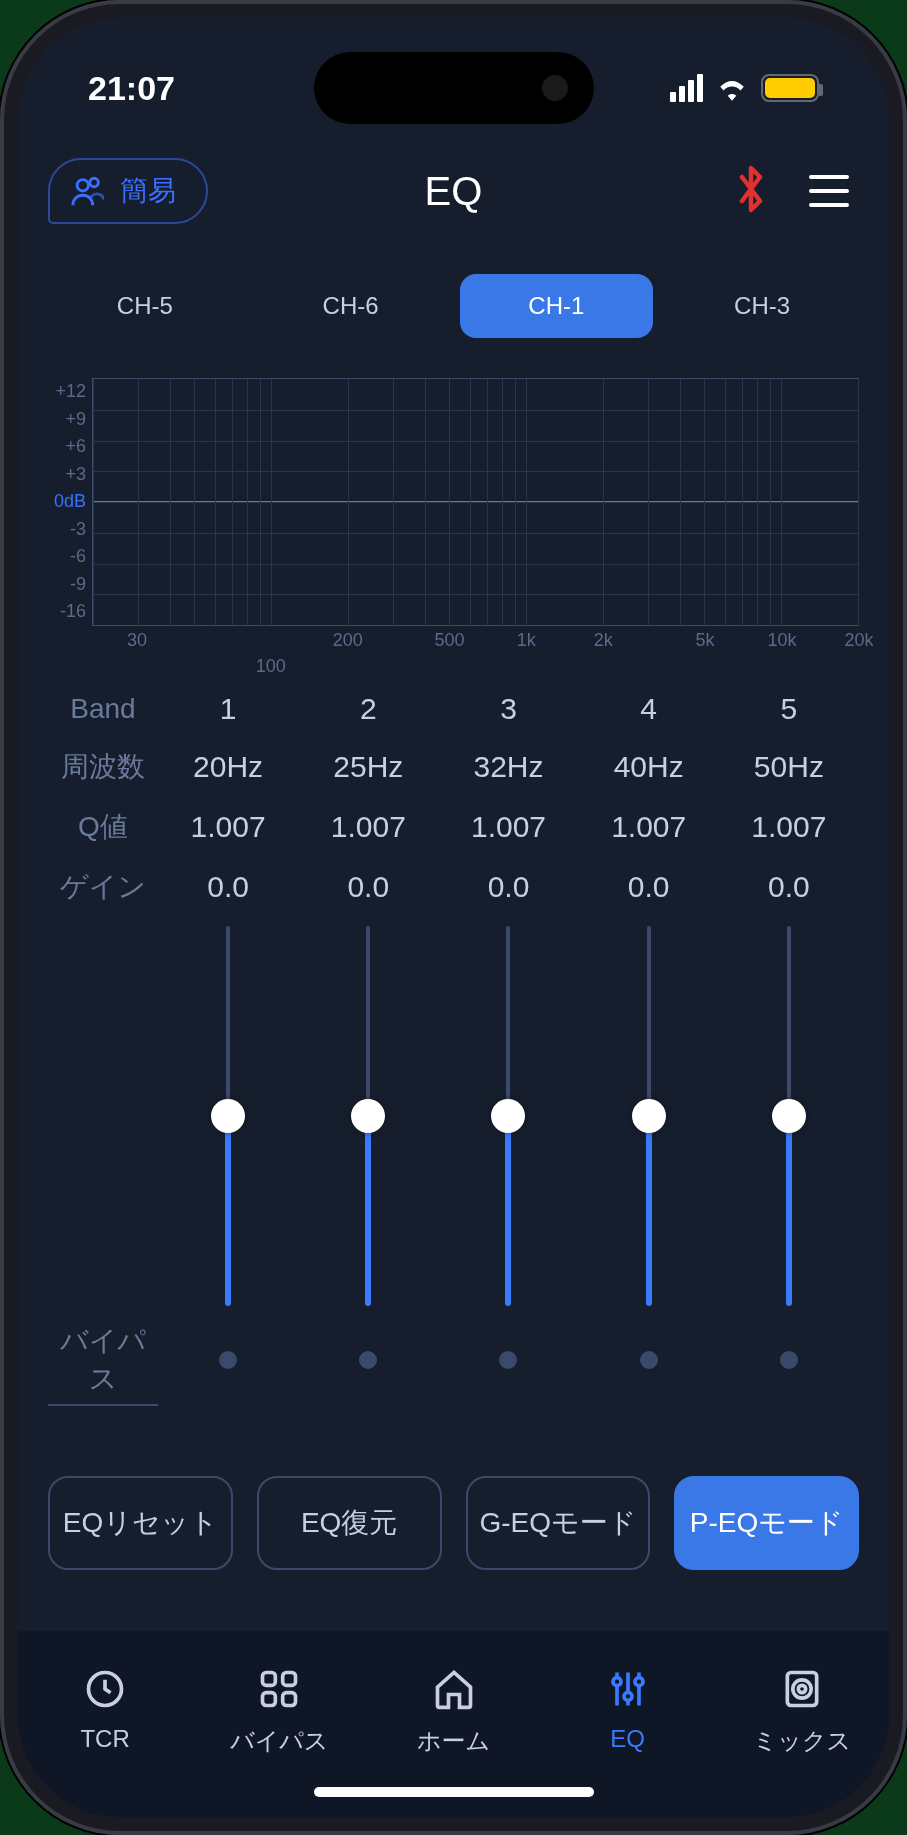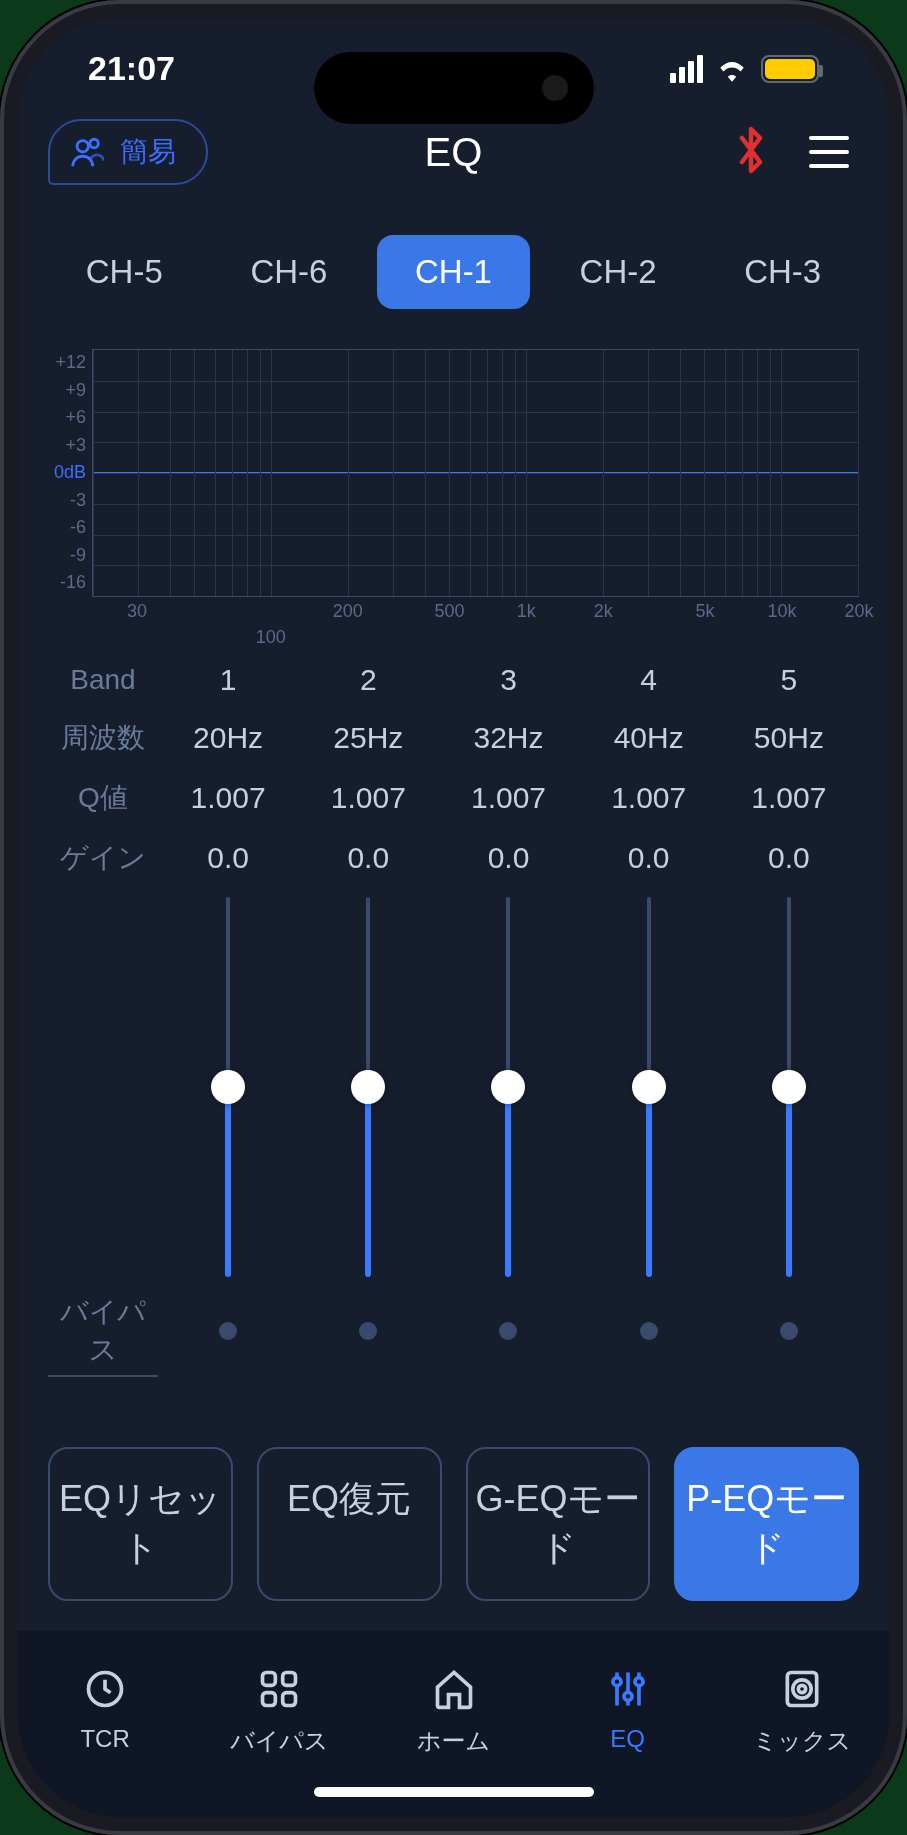--- a/index.html
+++ b/index.html
@@ -135,21 +135,21 @@
     gap:12px;
     padding: 20px 30px;
     align-items:center;
     justify-content:space-between;
   }
   .ch-tab{
     flex:1;
     text-align:center;
     padding:18px 0;
     color:#c8d0e0;
-    font-size:33px;
+    font-size:24px;
     border-radius:16px;
   }
   .ch-tab.active{ background:#3b78e7; color:#fff; }
   
   .graph-wrap{
     padding: 20px 30px 10px 18px;
   }
   .graph-area{
     display:flex;
   }
@@ -246,21 +246,21 @@
     gap:24px;
     padding: 70px 30px 30px 30px;
   }
   .mode-btn{
     flex:1;
     text-align:center;
     padding:26px 0;
     border:2px solid #3a4a6a;
     color:#c8d0e0;
     border-radius:20px;
-    font-size:36px;
+    font-size:28px;
   }
   .mode-btn.primary{
     background:#3b78e7;
     border-color:#3b78e7;
     color:#fff;
   }
   
   .bottom-nav{
     margin-top:auto;
     background:#0f1626;
@@ -331,21 +331,20 @@
             <span></span>
             <span></span>
         </div>
       </div>
     </div>
 
     <div class="ch-tabs">
       <div class="ch-tab">CH-5</div>
       <div class="ch-tab">CH-6</div>
       <div class="ch-tab active">CH-1</div>
-      <div class="ch-tab">CH-2</div>
       <div class="ch-tab">CH-3</div>
     </div>
 
     <div class="graph-wrap">
       <div class="graph-area">
         <div class="y-labels">
           <span>+12</span>
           <span>+9</span>
           <span>+6</span>
           <span>+3</span>

